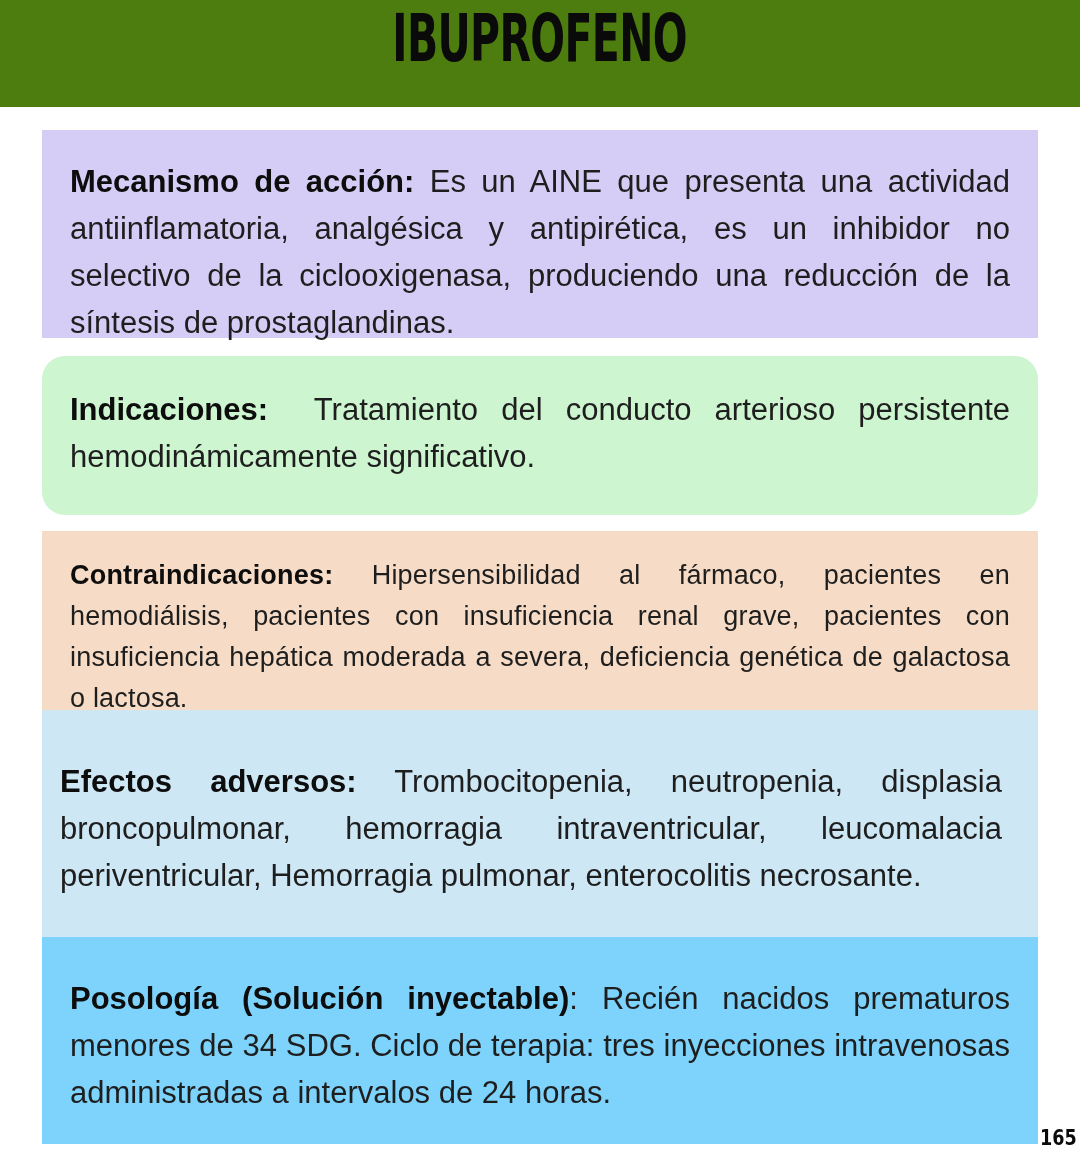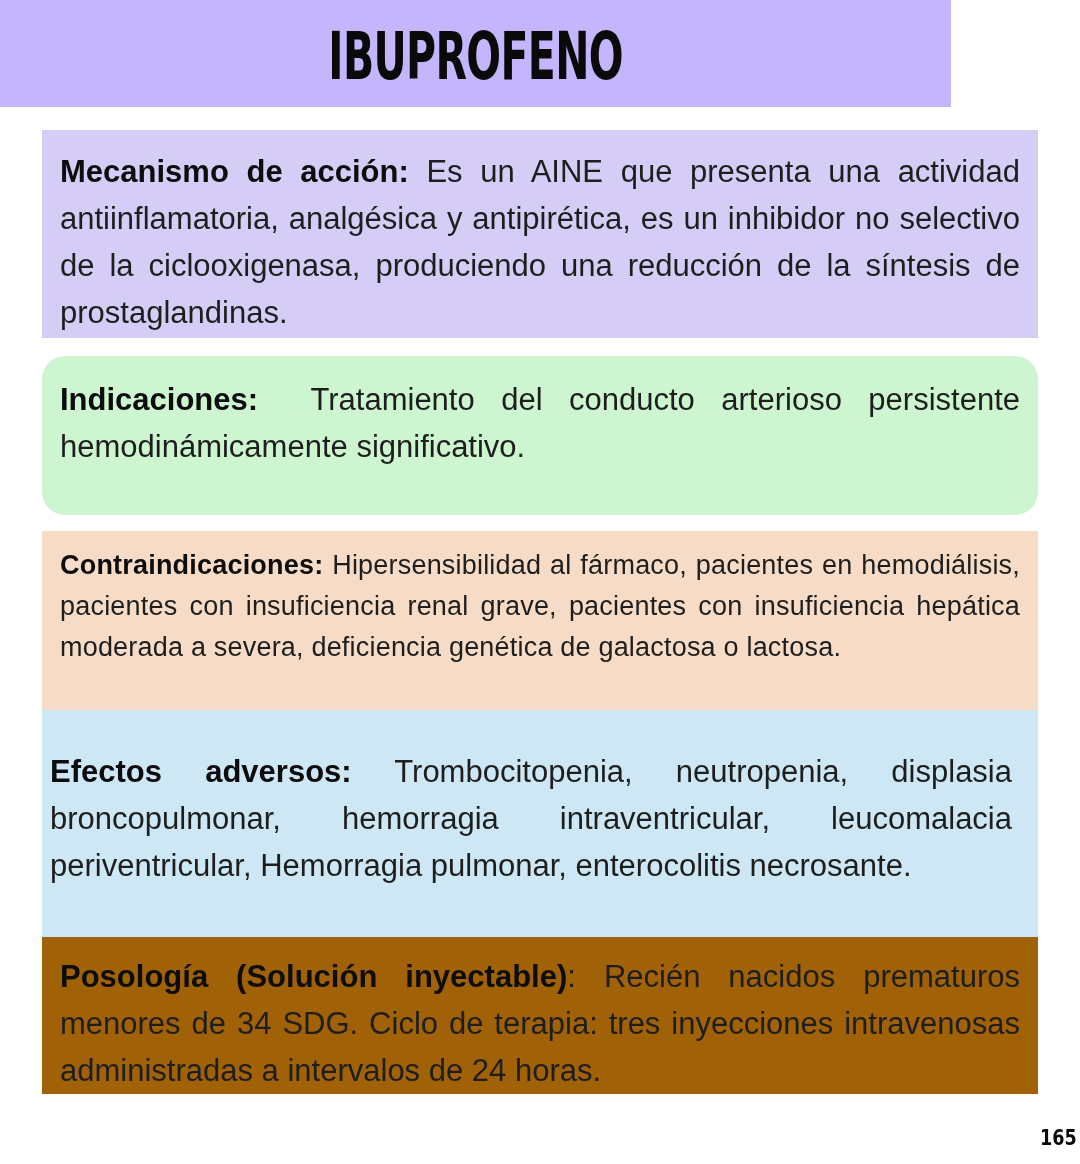--- a/index.html
+++ b/index.html
@@ -1,41 +1,41 @@
 <!DOCTYPE html>
 <html><head>
 <meta charset="utf-8">
 <style>
   html, body { margin:0; padding:0; }
   body {
     width:1080px; height:1164px; background:#ffffff; position:relative; overflow:hidden;
     font-family:"Liberation Sans", sans-serif; color:#1e1e1e;
   }
   .header {
-    position:absolute; left:0; top:0; width:951px; height:107px;
-    background:#c4b5fd;
-    display:flex; align-items:center; justify-content:center;
+    position:absolute; left:0; top:0; width:1080px; height:107px;
+    background:#4d7c0f;
+    display:flex; align-items:flex-start; justify-content:center;
   }
   .title {
     font-family:"DejaVu Sans", sans-serif;
     font-weight:bold; font-size:66px; letter-spacing:-1px;
     color:#0a0a0a; transform:scaleX(0.62); transform-origin:center;
     line-height:1; margin-top:6px;
   }
   .box {
     position:absolute; left:42px; width:996px; box-sizing:border-box;
     text-align:justify; text-align-last:left;
   }
-  .box p { margin:8px; }
+  .box p { margin:18px; }
   .label { font-weight:bold; color:#0d0d0d; }
   .b1 { top:130px; height:208px; background:#d5cdf5; padding:10px 10px 0 10px; font-size:31px; line-height:47px; }
   .b2 { top:356px; height:159px; background:#cdf5d0; padding:12px 10px 0 10px; font-size:31px; line-height:47px;border-radius:23px; }
   .b3 { top:531px; height:187px; background:#f6dcc6; padding:6px 10px 0 10px; font-size:27px; line-height:41px; letter-spacing:0.2px; }
   .b4 { top:710px; height:238px; background:#cde7f5; padding:30px 18px 0 0; font-size:31px; line-height:47px; }
-  .b5 { top:937px; height:157px; background:#a16207; padding:8px 10px 0 10px; font-size:31px; line-height:47px; }
+  .b5 { top:937px; height:207px; background:#7dd3fc; padding:20px 10px 0 10px; font-size:31px; line-height:47px; }
   .page-number {
     position:absolute; left:1040px; top:1125px;
     font-family:"DejaVu Sans", sans-serif; font-weight:bold; font-size:22px;
     color:#0a0a0a; transform:scaleX(0.8); transform-origin:left;
   }
 </style>
 </head>
 <body>
 
 <div class="header">

